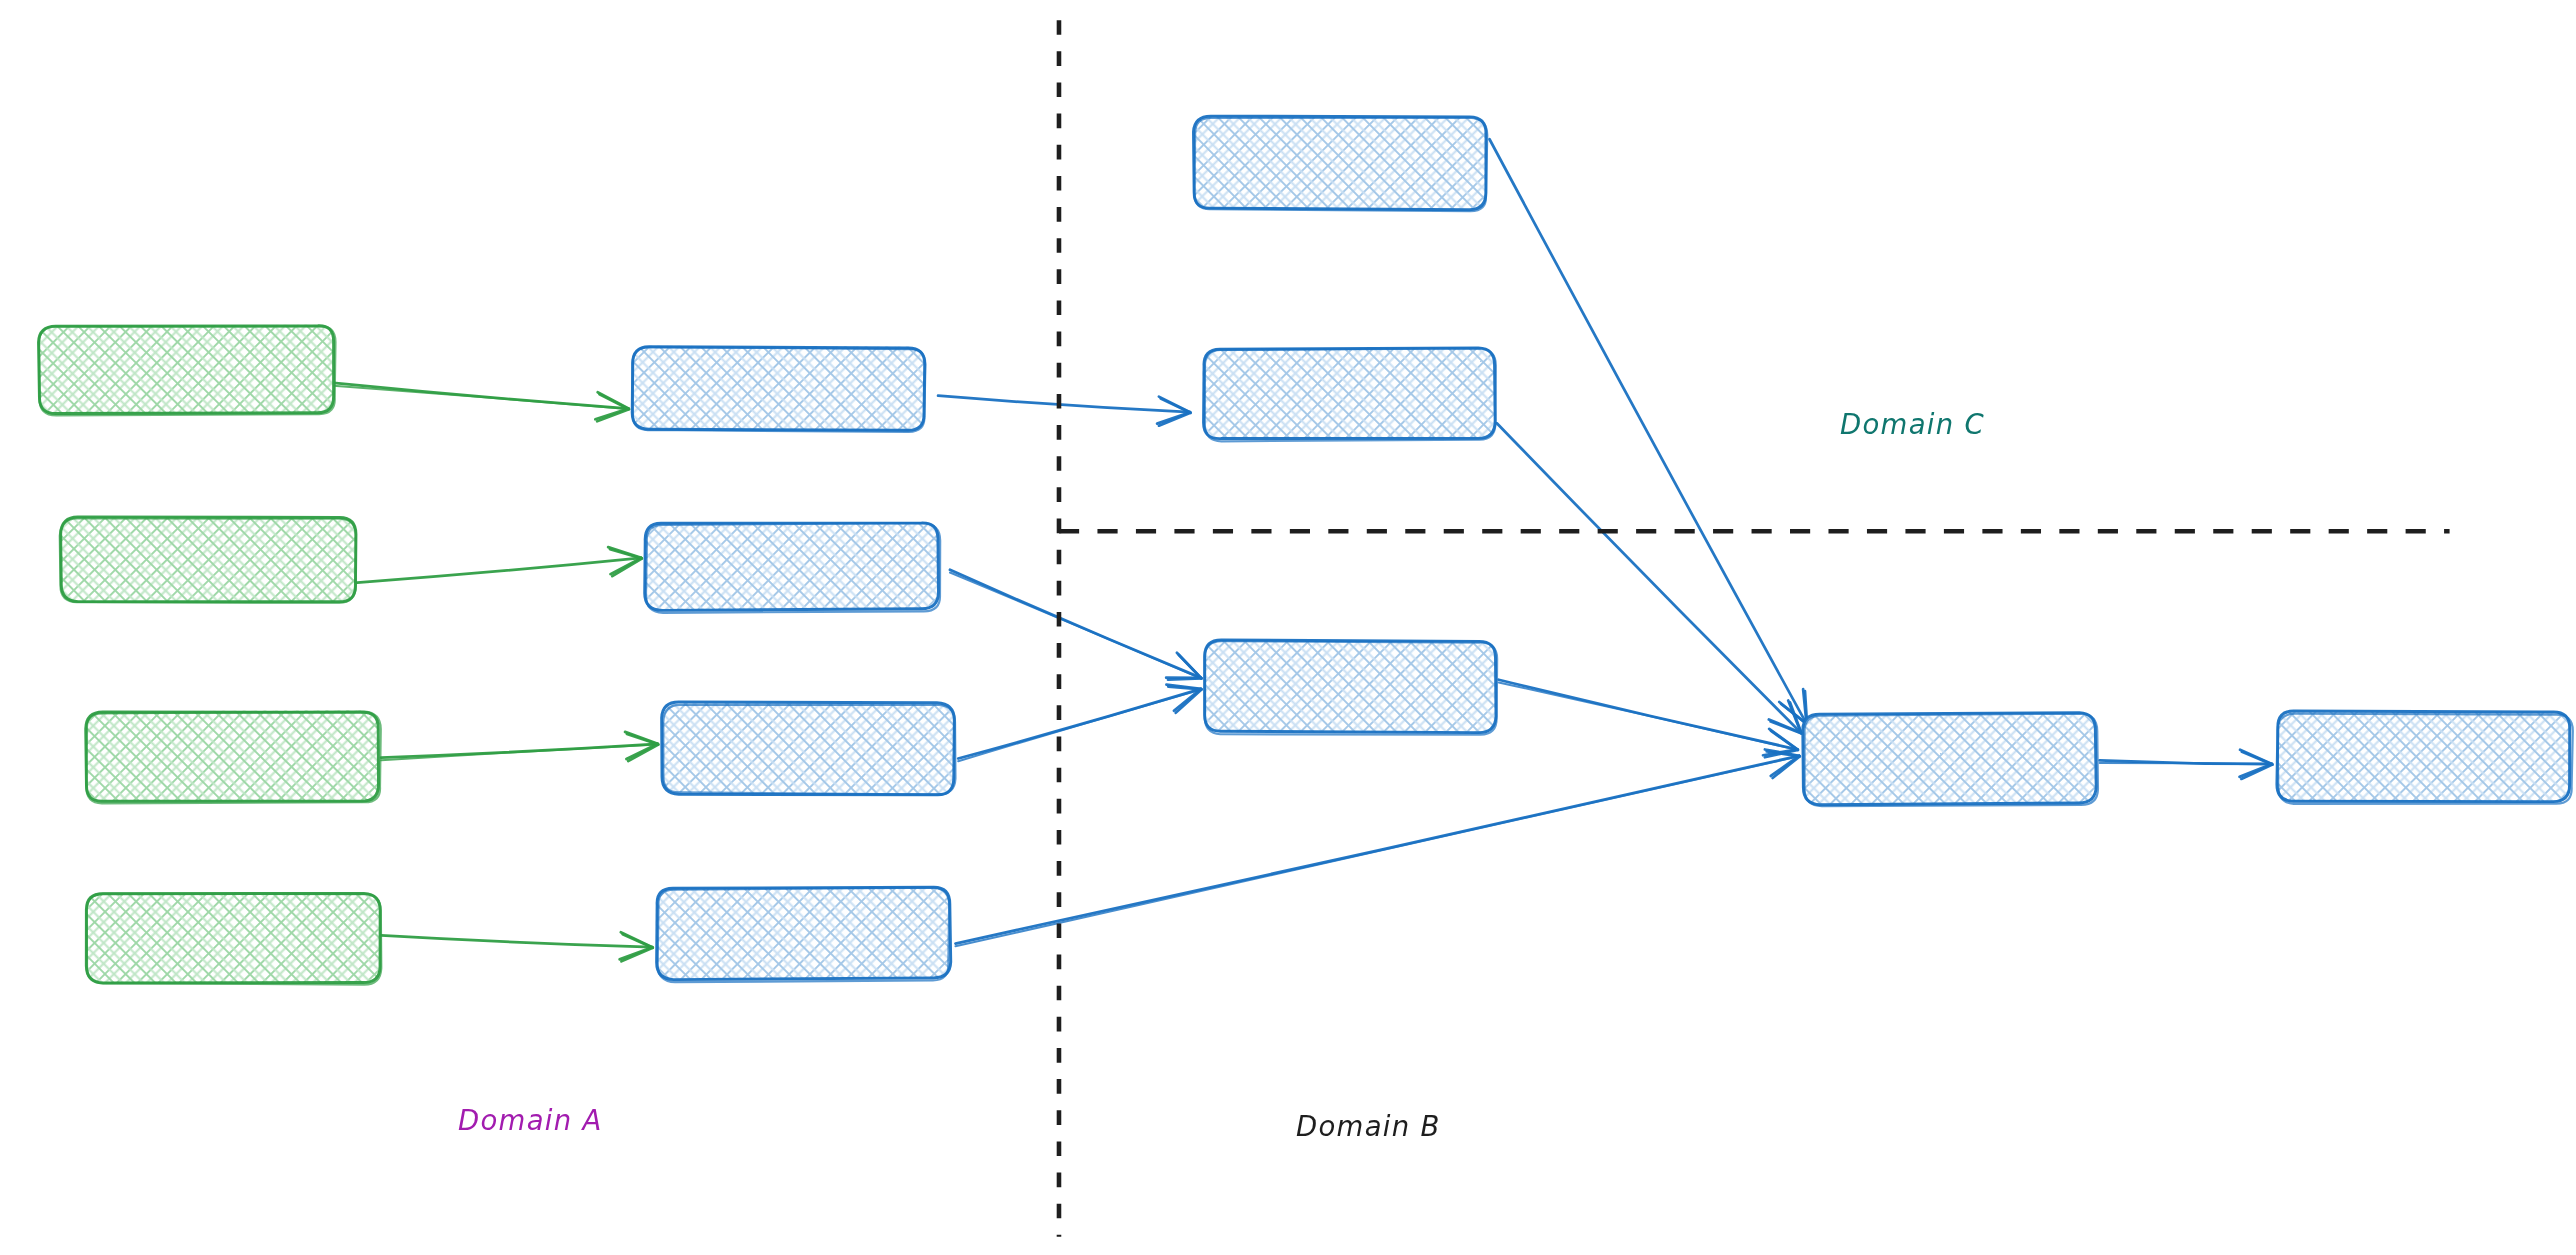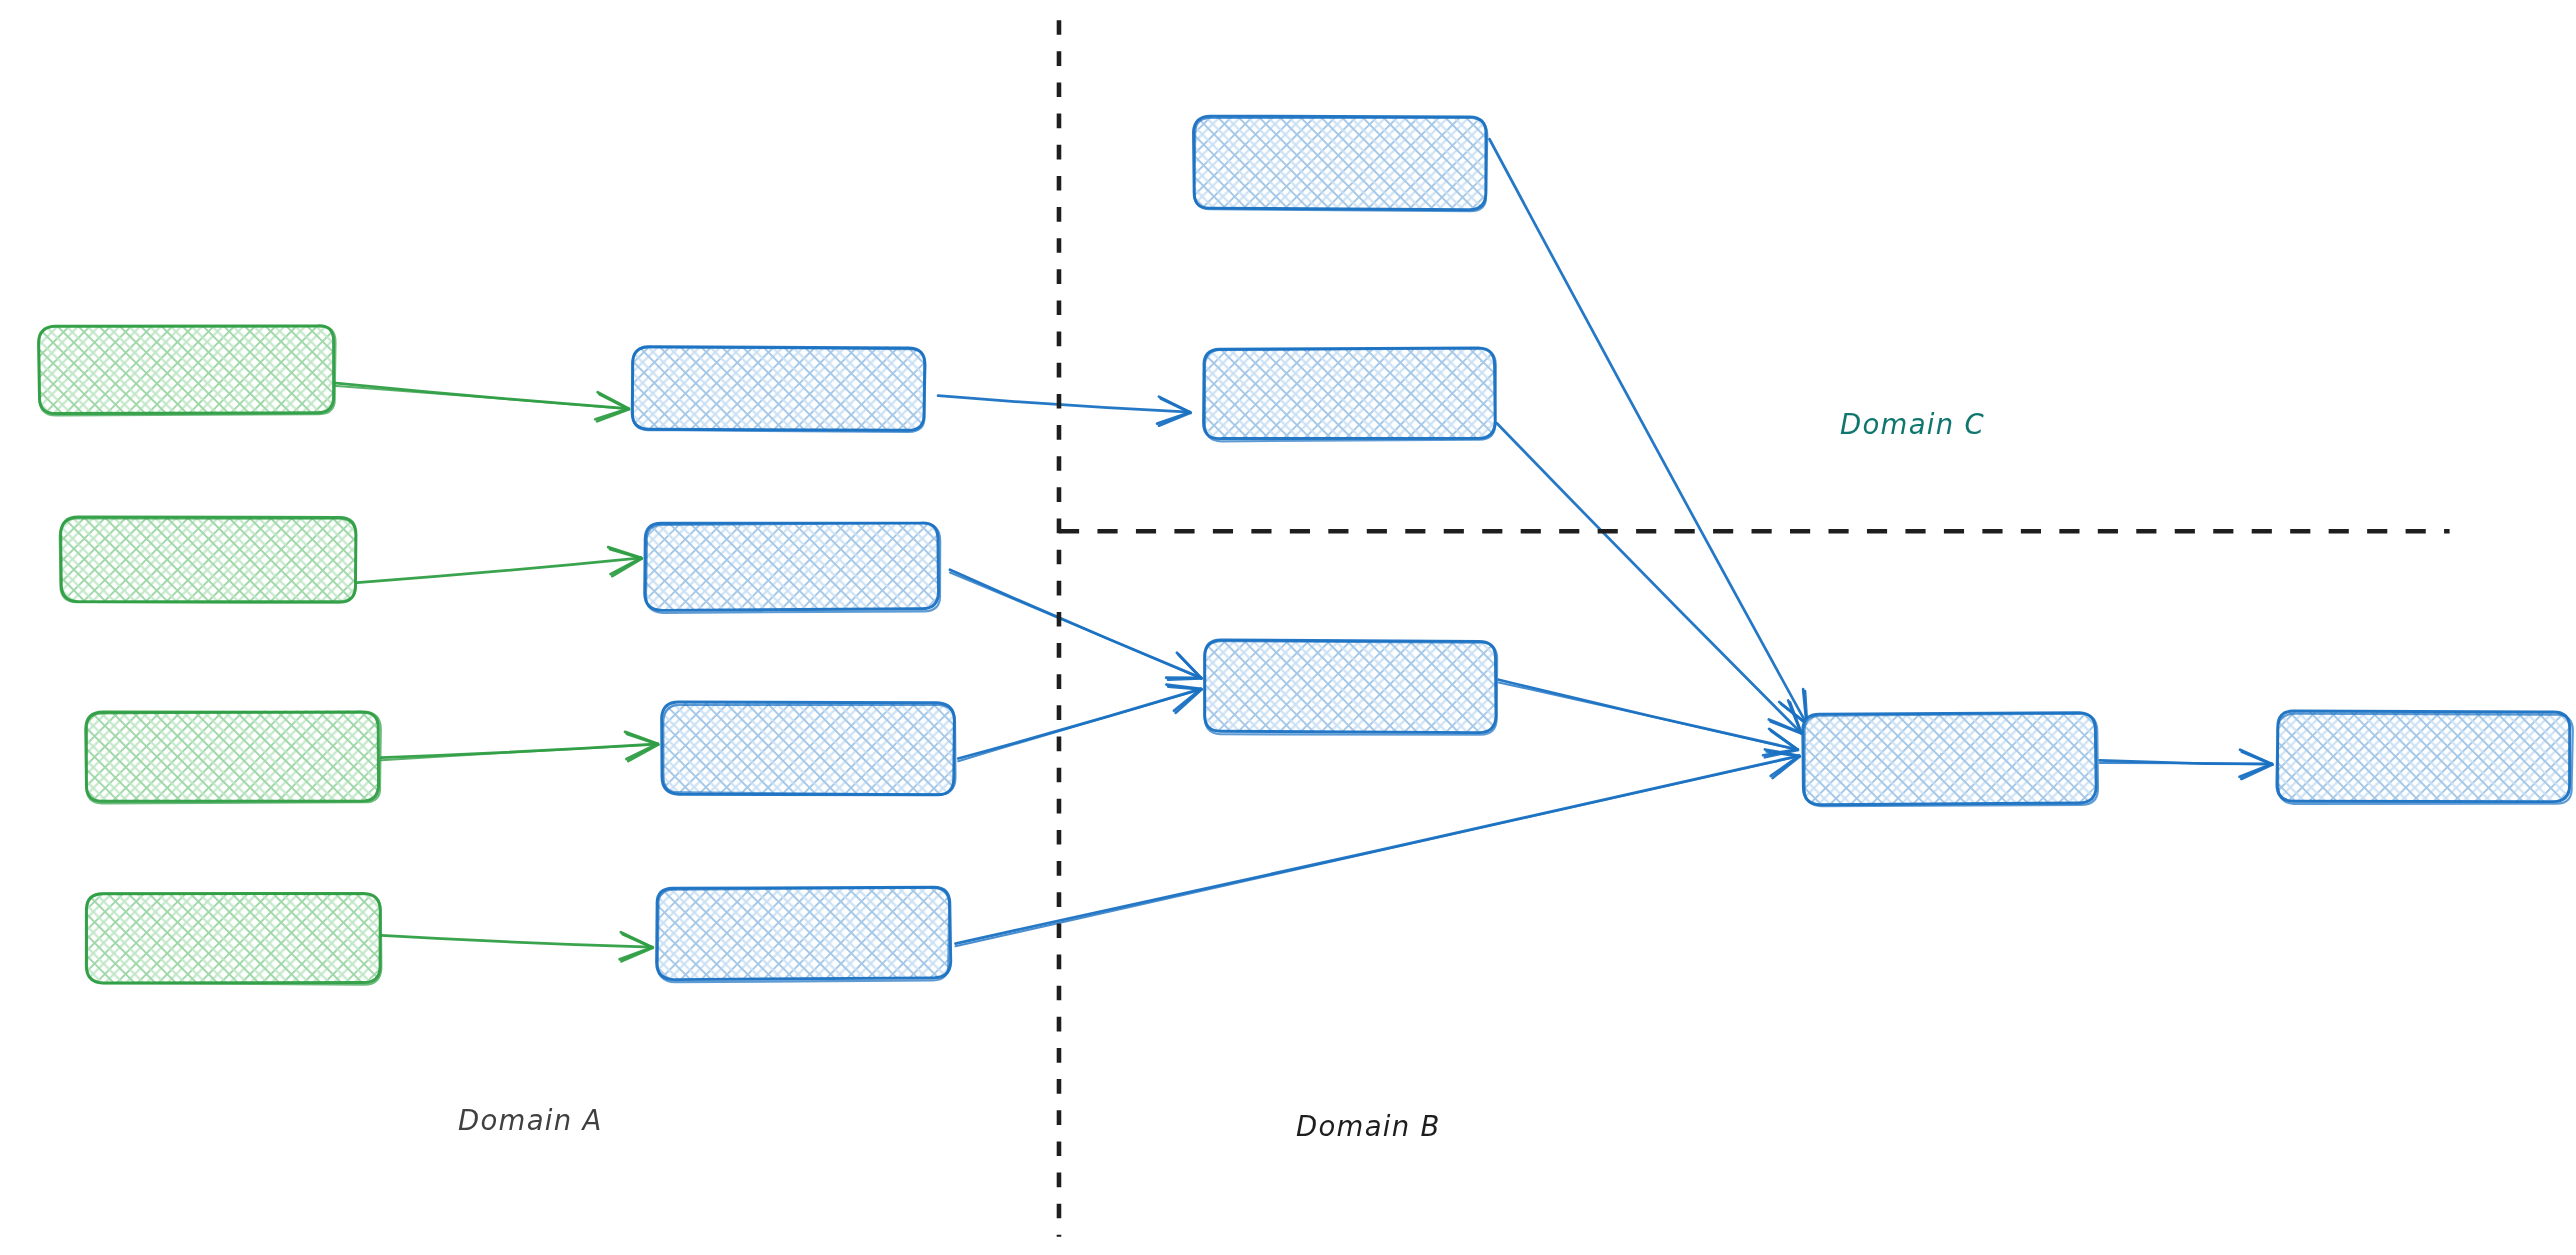--- a/index.html
+++ b/index.html
@@ -235,18 +235,18 @@
           <path d="M2503.598247032472,776.5378747577024 L2786.911715955898,776.8351442827076 Q2805.061052704305,776.5378747577024 2805.061052704305,794.5378747577024 L2805.0699594657262,856.8087404612493 Q2805.061052704305,874.7128012532428 2787.061052704305,874.7128012532428 L2503.4485159970113,874.9832882670607 Q2485.598247032472,874.7128012532428 2485.598247032472,856.7128012532428 L2486.473488271457,795.5173783761995 Q2485.598247032472,776.5378747577024 2503.598247032472,776.5378747577024 Z" fill="none" stroke="#1971c2" stroke-width="3.2" stroke-linecap="round" stroke-linejoin="round" opacity="0.95"></path>
           <path d="M2505.1022826422945,779.464369048441 L2790.202327585128,779.7978275449937 Q2808.4505971478998,779.464369048441 2808.4505971478998,797.464369048441 L2807.2875487081183,858.4311373440695 Q2808.4505971478998,876.9862647545926 2790.4505971478998,876.9862647545926 L2503.875893979089,877.8720022597686 Q2487.1022826422945,876.9862647545926 2487.1022826422945,858.9862647545926 L2486.09253213503,796.7875934576558 Q2487.1022826422945,779.464369048441 2505.1022826422945,779.464369048441 Z" fill="none" stroke="#1971c2" stroke-width="2.4" stroke-linecap="round" stroke-linejoin="round" opacity="0.7"></path>
         </g>
       </g>
     <g id="layer-dividers">
         <line x1="1156" y1="22" x2="1156" y2="1350" stroke="#1e1e1e" stroke-width="5" stroke-dasharray="16 18" stroke-linecap="butt"></line>
         <line x1="1156" y1="580" x2="2674" y2="580" stroke="#1e1e1e" stroke-width="5" stroke-dasharray="22 20" stroke-linecap="butt"></line>
       </g>
   </svg>
 
-  <div class="domain-label" id="label-domain-a" style="left: 458px; top: 1104px; color: #404040;">Domain A</div>
+  <div class="domain-label" id="label-domain-a" style="left: 458px; top: 1104px; color: #a21caf;">Domain A</div>
   <div class="domain-label" id="label-domain-b" style="left: 1296px; top: 1110px; color: rgb(30, 30, 30);">Domain B</div>
   <div class="domain-label" id="label-domain-c" style="left: 1840px; top: 389px; color: #0f766e; margin-top: 19px;">Domain C</div>
 
 </div>
 
 
 </body></html>

